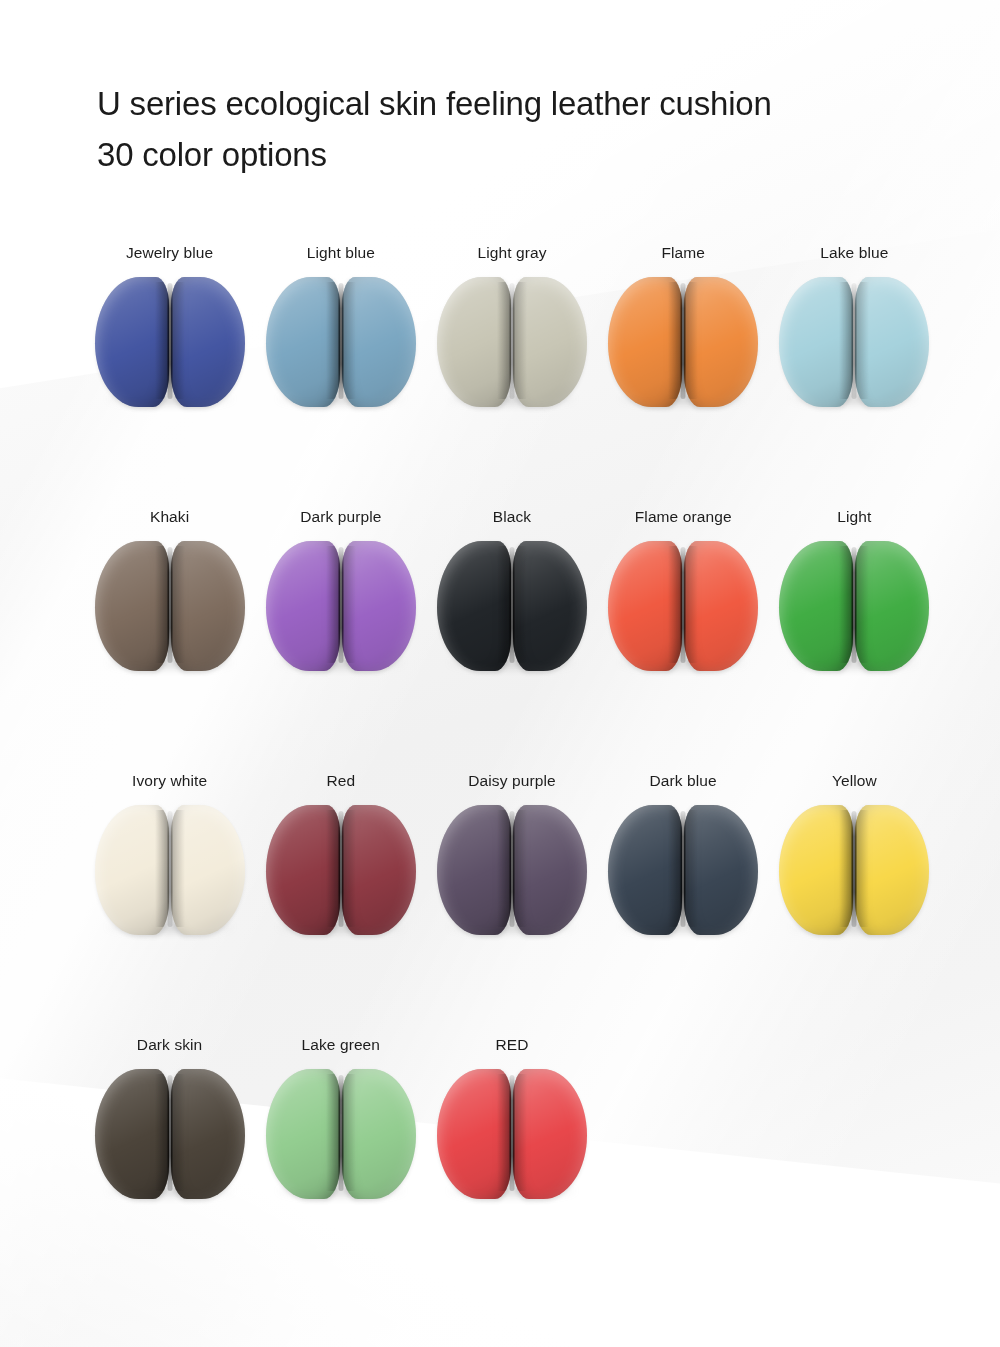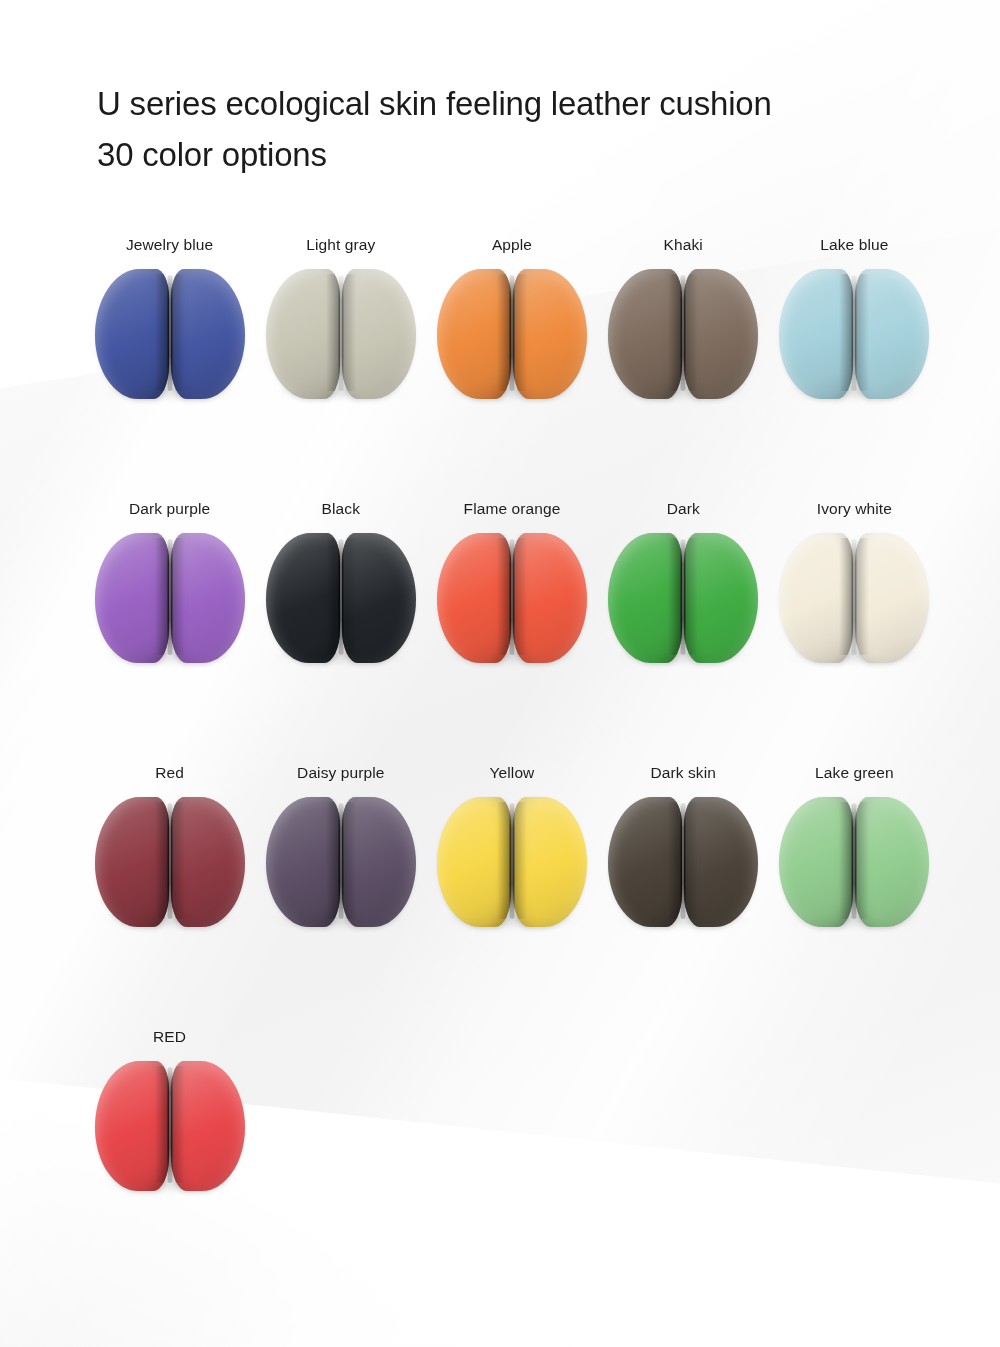--- a/index.html
+++ b/index.html
@@ -75,21 +75,21 @@
     line-height: 51px;
     font-weight: 400;
     letter-spacing: -0.2px;
   }
   .heading-line { display: block; white-space: nowrap; }
 
   
   .swatch-grid {
     position: absolute;
     left: 84px;
-    top: 236px;
+    top: 244px;
     width: 856px;
     display: grid;
     grid-template-columns: repeat(5, 1fr);
     grid-auto-rows: 264px;
     row-gap: 0px;
     column-gap: 0px;
   }
 
   .swatch-cell {
     display: flex;
@@ -255,64 +255,75 @@
         <div class="cushion is-dark">
           <div class="cushion-shadow"></div>
           <div class="pads">
             <div class="pad pad-left" style="--pad-color: #4456a2;"></div>
             <div class="pad pad-right" style="--pad-color: #4456a2;"></div>
           </div>
           <div class="pad-gap"></div>
         </div>
       </div>
       <div class="swatch-cell">
+        <div class="swatch-label">Light blue</div>
+        <div class="cushion">
+          <div class="cushion-shadow"></div>
+          <div class="pads">
+            <div class="pad pad-left" style="--pad-color: #7ba7c2;"></div>
+            <div class="pad pad-right" style="--pad-color: #7ba7c2;"></div>
+          </div>
+          <div class="pad-gap"></div>
+        </div>
+      </div>
+      <div class="swatch-cell">
         <div class="swatch-label">Light gray</div>
         <div class="cushion is-light">
           <div class="cushion-shadow"></div>
           <div class="pads">
             <div class="pad pad-left" style="--pad-color: #c8c6b5;"></div>
             <div class="pad pad-right" style="--pad-color: #c8c6b5;"></div>
           </div>
           <div class="pad-gap"></div>
         </div>
       </div>
       <div class="swatch-cell">
-        <div class="swatch-label">Apple</div>
+        <div class="swatch-label">Flame</div>
         <div class="cushion">
           <div class="cushion-shadow"></div>
           <div class="pads">
             <div class="pad pad-left" style="--pad-color: #ef8b3e;"></div>
             <div class="pad pad-right" style="--pad-color: #ef8b3e;"></div>
           </div>
           <div class="pad-gap"></div>
         </div>
       </div>
       <div class="swatch-cell">
+        <div class="swatch-label">Lake blue</div>
+        <div class="cushion is-light">
+          <div class="cushion-shadow"></div>
+          <div class="pads">
+            <div class="pad pad-left" style="--pad-color: #a6d2dd;"></div>
+            <div class="pad pad-right" style="--pad-color: #a6d2dd;"></div>
+          </div>
+          <div class="pad-gap"></div>
+        </div>
+      </div>
+      <div class="swatch-cell">
         <div class="swatch-label">Khaki</div>
         <div class="cushion is-dark">
           <div class="cushion-shadow"></div>
           <div class="pads">
             <div class="pad pad-left" style="--pad-color: #7e6c5e;"></div>
             <div class="pad pad-right" style="--pad-color: #7e6c5e;"></div>
           </div>
           <div class="pad-gap"></div>
         </div>
       </div>
       <div class="swatch-cell">
-        <div class="swatch-label">Lake blue</div>
-        <div class="cushion is-light">
-          <div class="cushion-shadow"></div>
-          <div class="pads">
-            <div class="pad pad-left" style="--pad-color: #a6d2dd;"></div>
-            <div class="pad pad-right" style="--pad-color: #a6d2dd;"></div>
-          </div>
-          <div class="pad-gap"></div>
-        </div>
-      </div>
-      <div class="swatch-cell">
         <div class="swatch-label">Dark purple</div>
         <div class="cushion">
           <div class="cushion-shadow"></div>
           <div class="pads">
             <div class="pad pad-left" style="--pad-color: #9a63c4;"></div>
             <div class="pad pad-right" style="--pad-color: #9a63c4;"></div>
           </div>
           <div class="pad-gap"></div>
         </div>
       </div>
@@ -332,21 +343,21 @@
         <div class="cushion">
           <div class="cushion-shadow"></div>
           <div class="pads">
             <div class="pad pad-left" style="--pad-color: #f05a41;"></div>
             <div class="pad pad-right" style="--pad-color: #f05a41;"></div>
           </div>
           <div class="pad-gap"></div>
         </div>
       </div>
       <div class="swatch-cell">
-        <div class="swatch-label">Dark</div>
+        <div class="swatch-label">Light</div>
         <div class="cushion">
           <div class="cushion-shadow"></div>
           <div class="pads">
             <div class="pad pad-left" style="--pad-color: #41ad44;"></div>
             <div class="pad pad-right" style="--pad-color: #41ad44;"></div>
           </div>
           <div class="pad-gap"></div>
         </div>
       </div>
       <div class="swatch-cell">
@@ -376,20 +387,31 @@
         <div class="cushion is-dark">
           <div class="cushion-shadow"></div>
           <div class="pads">
             <div class="pad pad-left" style="--pad-color: #5d5067;"></div>
             <div class="pad pad-right" style="--pad-color: #5d5067;"></div>
           </div>
           <div class="pad-gap"></div>
         </div>
       </div>
       <div class="swatch-cell">
+        <div class="swatch-label">Dark blue</div>
+        <div class="cushion is-dark">
+          <div class="cushion-shadow"></div>
+          <div class="pads">
+            <div class="pad pad-left" style="--pad-color: #3a4654;"></div>
+            <div class="pad pad-right" style="--pad-color: #3a4654;"></div>
+          </div>
+          <div class="pad-gap"></div>
+        </div>
+      </div>
+      <div class="swatch-cell">
         <div class="swatch-label">Yellow</div>
         <div class="cushion">
           <div class="cushion-shadow"></div>
           <div class="pads">
             <div class="pad pad-left" style="--pad-color: #f8d84a;"></div>
             <div class="pad pad-right" style="--pad-color: #f8d84a;"></div>
           </div>
           <div class="pad-gap"></div>
         </div>
       </div>

